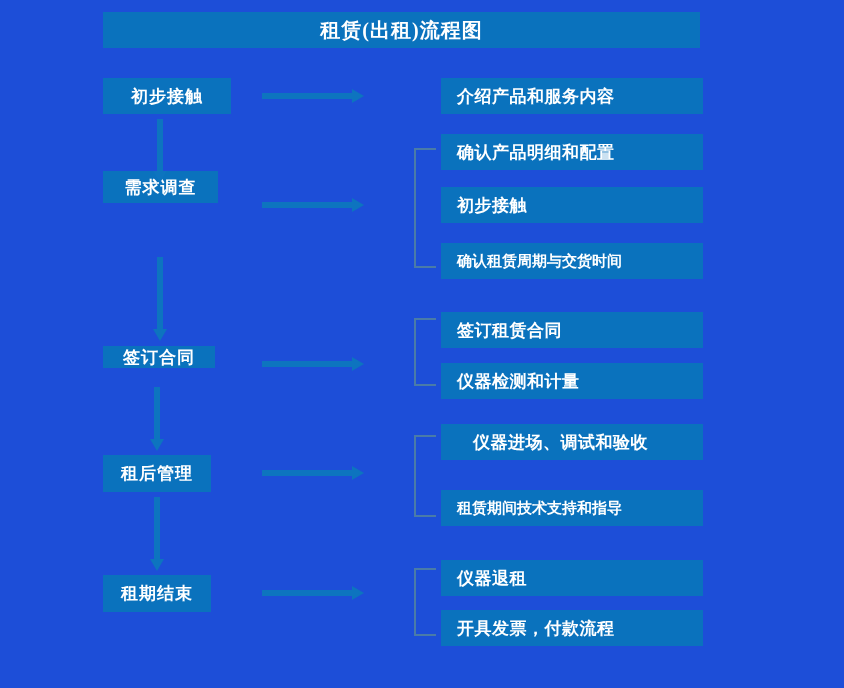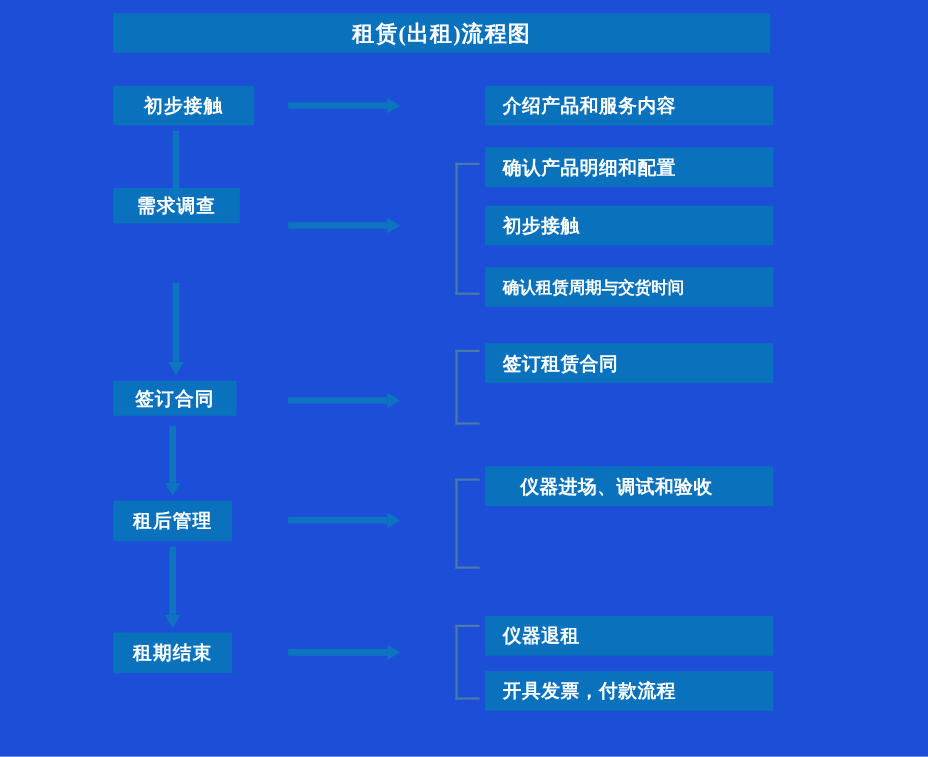--- a/index.html
+++ b/index.html
@@ -132,21 +132,21 @@
 <body>
 
 <div id="canvas">
 
   <div class="title-bar">租赁(出租)流程图</div>
 
   <div class="stage-box" style="left:103px; top:78px; width:128px; height:36px;font-family:Liberation Mono, monospace;">初步接触</div>
 
   <div class="stage-box" style="left:103px; top:171px; width:115px; height:32px;">需求调查</div>
 
-  <div class="stage-box" style="left:103px; top:346px; width:112px; height:32px;">签订合同</div>
+  <div class="stage-box" style="left:103px; top:346px; width:112px; height:22px;">签订合同</div>
 
   <div class="stage-box" style="left:103px; top:575px; width:108px; height:37px;">租期结束</div>
 
   <div class="stage-box" style="left:103px; top:455px; width:108px; height:37px;">租后管理</div>
 
   <div class="v-arrow" style="left:151px; top:119px; height:64px;">
     <div class="shaft" style="height:52px;"></div>
     <div class="head" style="top:52px;"></div>
   </div>
 
@@ -201,21 +201,23 @@
   <div class="detail-box" style="top:78px;">介绍产品和服务内容</div>
 
   <div class="detail-box" style="top:134px;">确认产品明细和配置</div>
 
   <div class="detail-box" style="top:187px;">初步接触</div>
 
   <div class="detail-box tight" style="top:243px;">确认租赁周期与交货时间</div>
 
   <div class="detail-box" style="top:312px;">签订租赁合同</div>
 
+  <div class="detail-box" style="top:363px;">仪器检测和计量</div>
 
   <div class="detail-box" style="top:424px;padding-left:32px;">仪器进场、调试和验收</div>
 
+  <div class="detail-box tight" style="top:490px;">租赁期间技术支持和指导</div>
 
   <div class="detail-box" style="top:560px;">仪器退租</div>
 
   <div class="detail-box" style="top:610px;">开具发票，付款流程</div>
 
 </div>
 
 </body></html>

